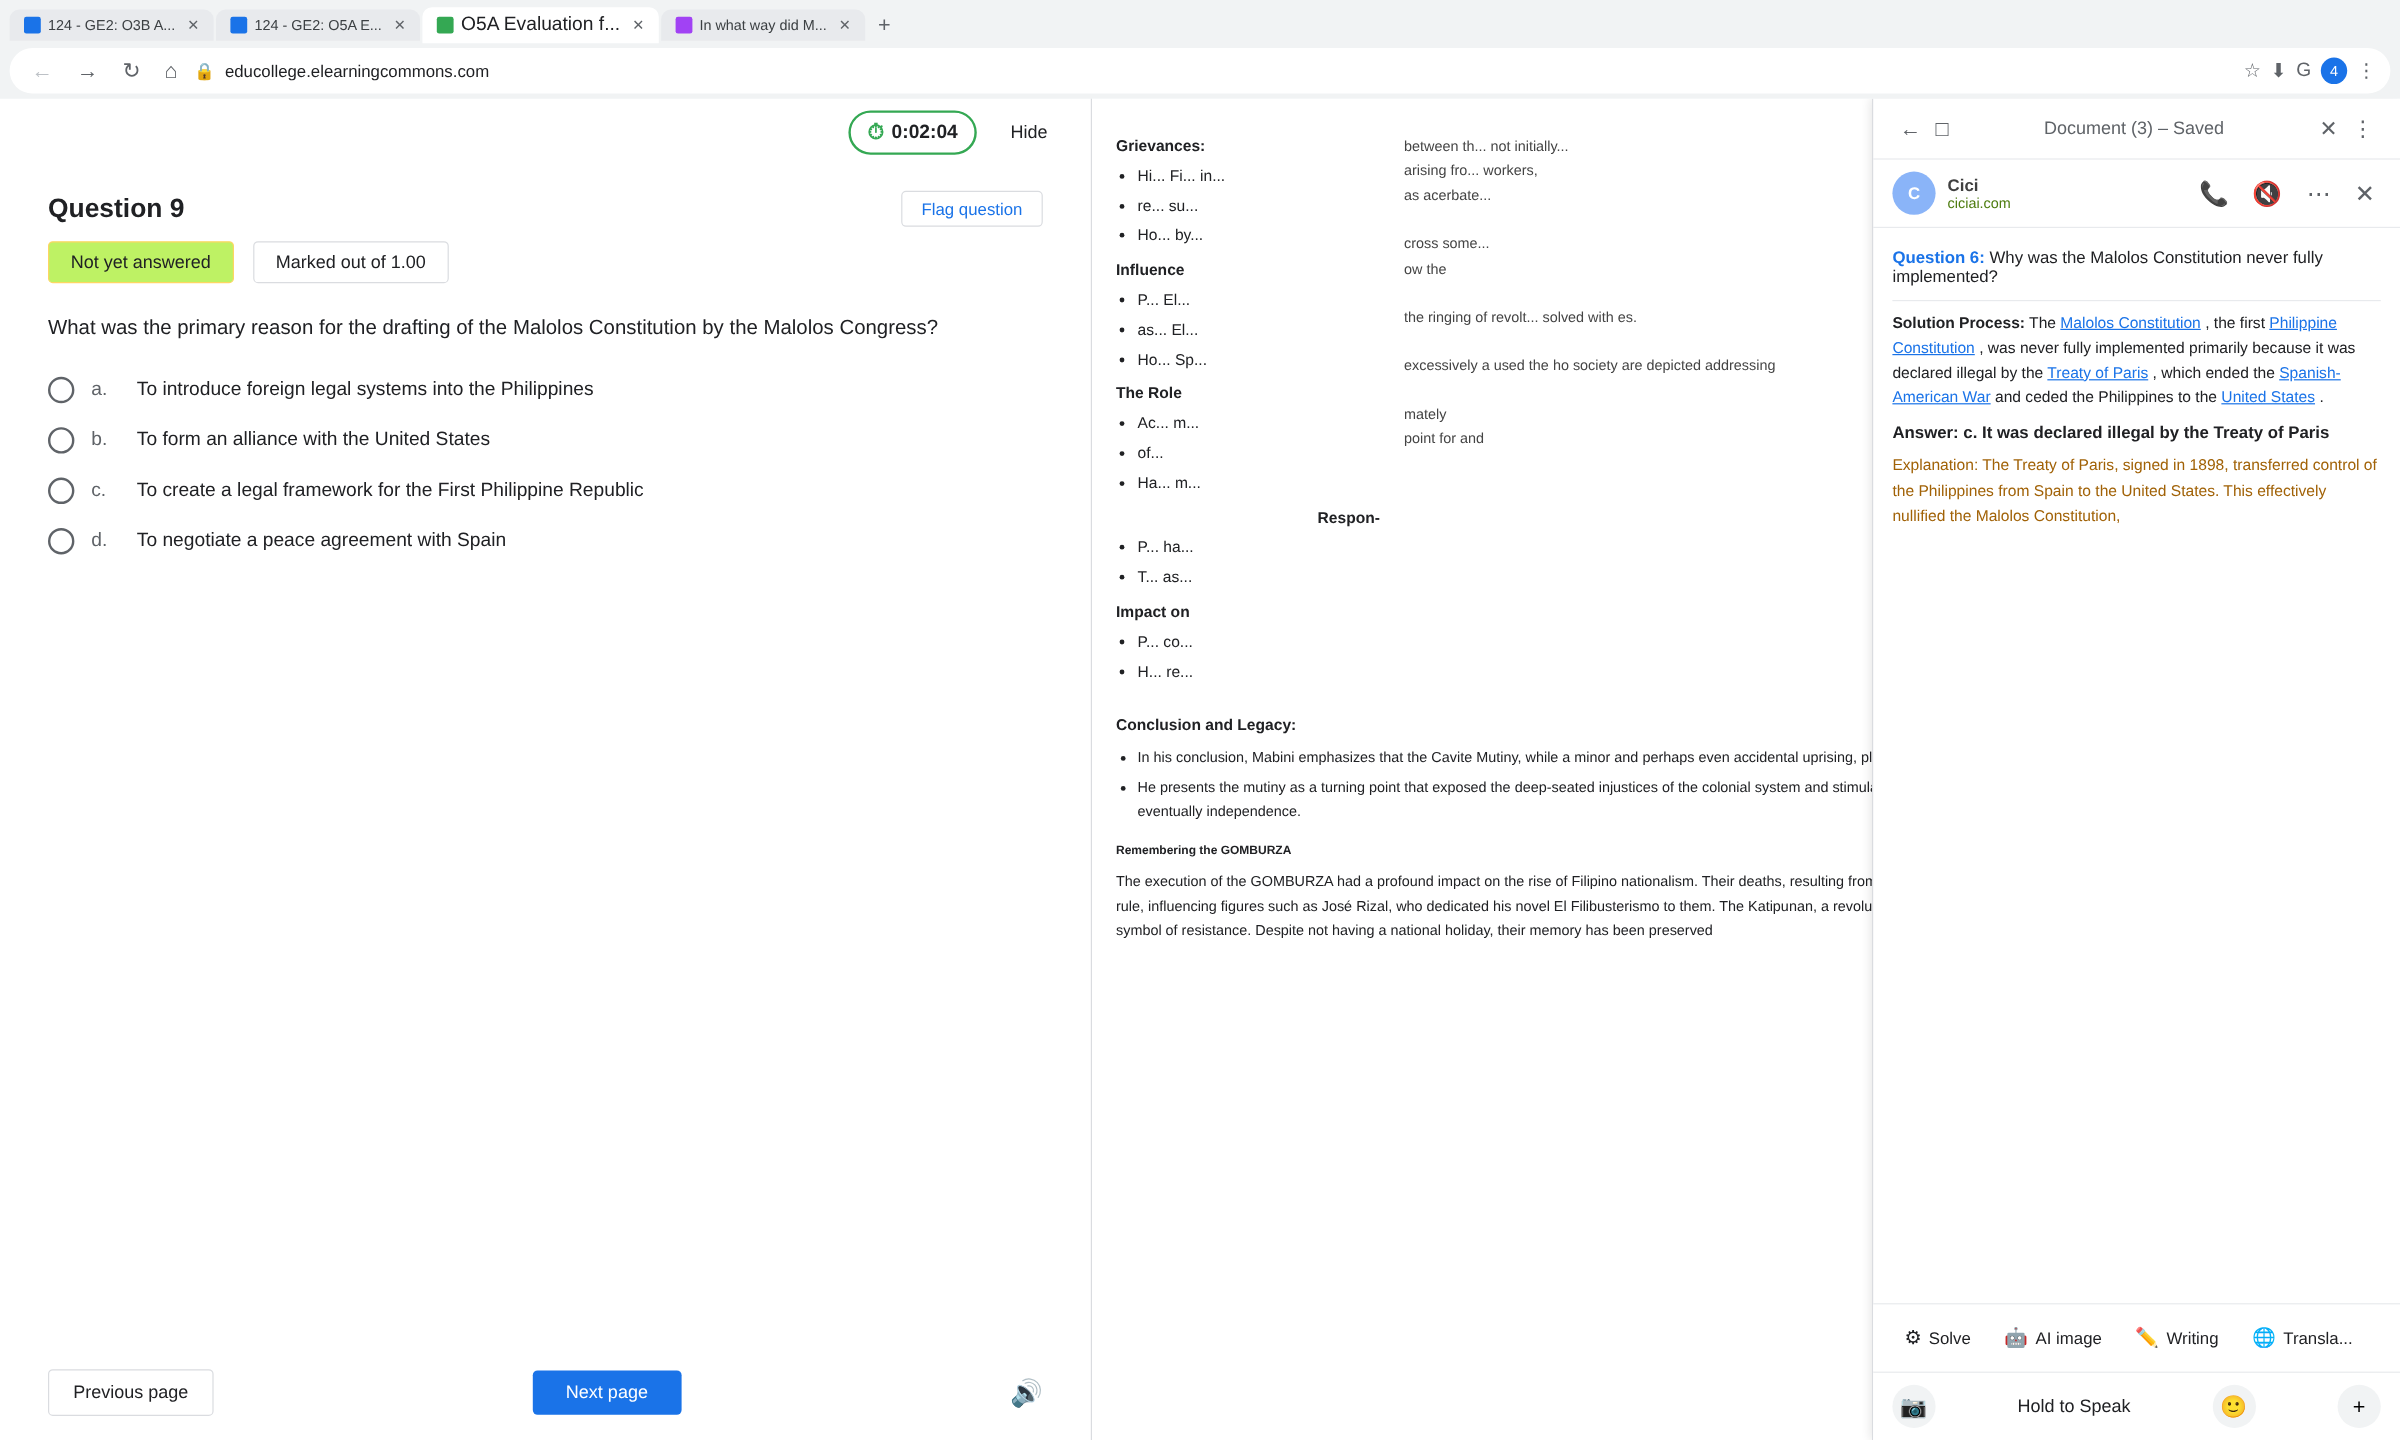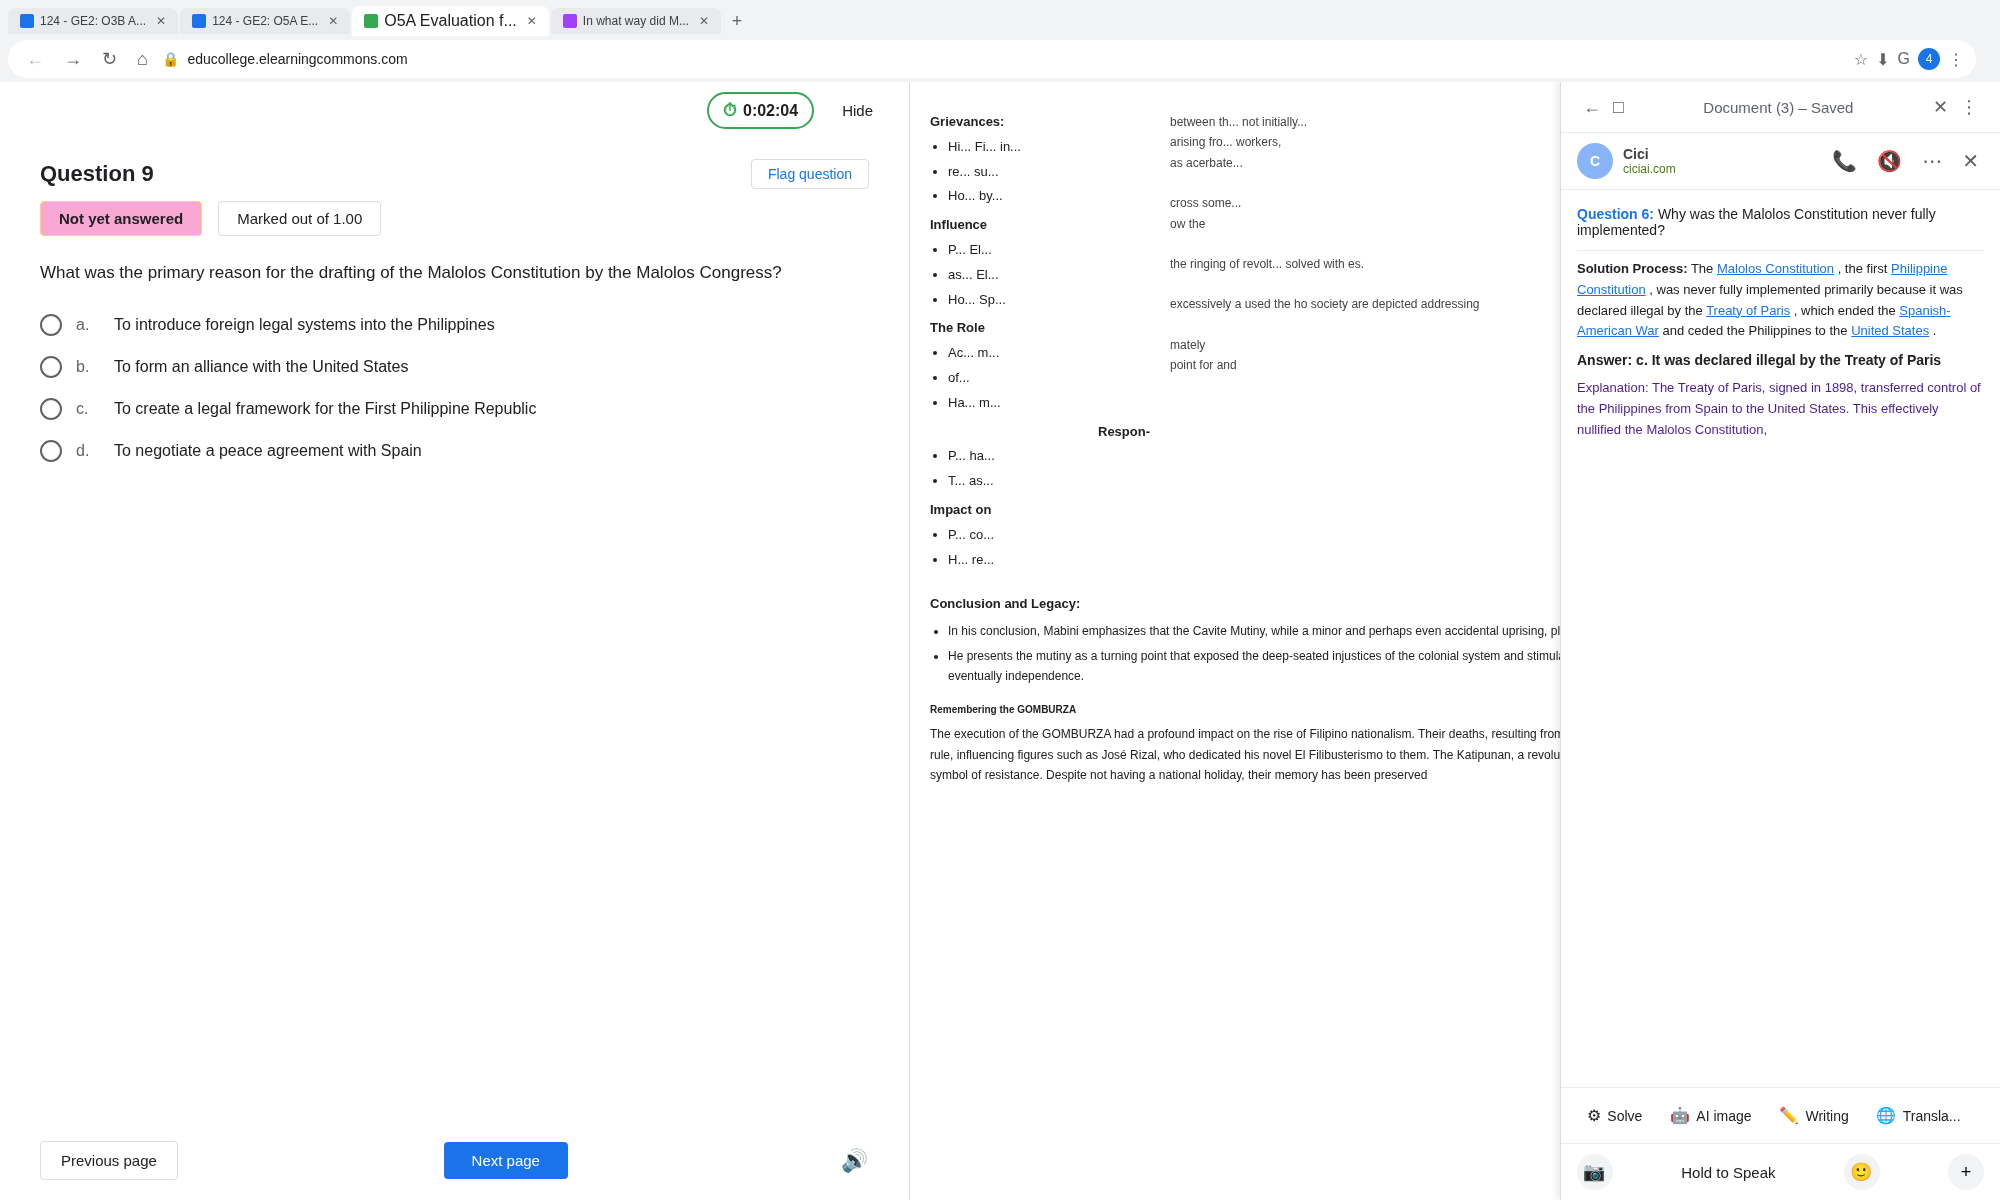--- a/index.html
+++ b/index.html
@@ -9,21 +9,21 @@
       width: 2000px;
       height: 1200px;
       overflow: hidden;
       display: flex;
       flex-direction: column;
     }
 
     
     .browser-chrome {
       background: #f1f3f4;
-      padding: 6px 24px 0 8px;
+      padding: 6px 8px 0 8px;
       display: flex;
       flex-direction: column;
     }
     .tabs-bar {
       display: flex;
       align-items: center;
       gap: 2px;
     }
     .tab {
       display: flex;
@@ -186,23 +186,22 @@
       margin-bottom: 24px;
     }
     .status-badge {
       padding: 8px 18px;
       border-radius: 4px;
       font-size: 15px;
       border: 1px solid #dadce0;
       color: #202124;
     }
     .status-badge.not-answered {
-      background: #f9a8d4;
+      background: #bef264;
       border-color: #fdd663;
-      font-weight: bold;
     }
     .question-text {
       font-size: 17px;
       color: #202124;
       margin-bottom: 28px;
       line-height: 1.5;
     }
     .option-row {
       display: flex;
       align-items: center;
@@ -380,21 +379,21 @@
 
     .answer-section {
       font-size: 14px;
       font-weight: bold;
       color: #202124;
       margin-bottom: 10px;
     }
 
     .explanation-section {
       font-size: 13px;
-      color: #4c1d95;
+      color: #a16207;
       line-height: 1.6;
       margin-bottom: 10px;
     }
 
     .ai-toolbar {
       display: flex;
       align-items: center;
       gap: 0;
       padding: 10px 12px;
       border-top: 1px solid #e8eaed;

